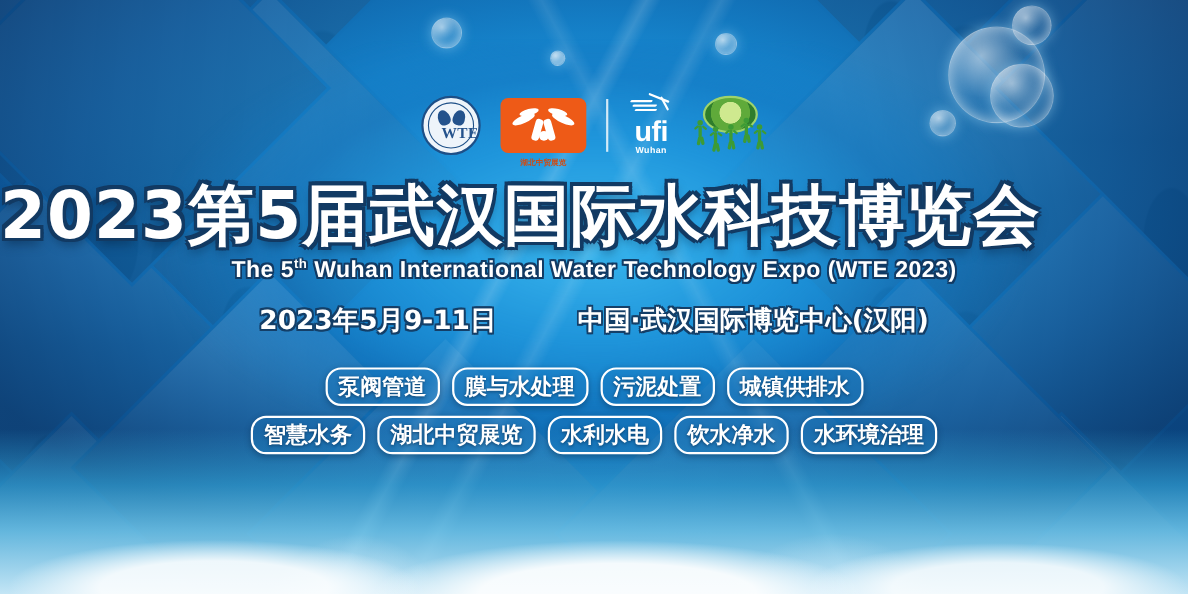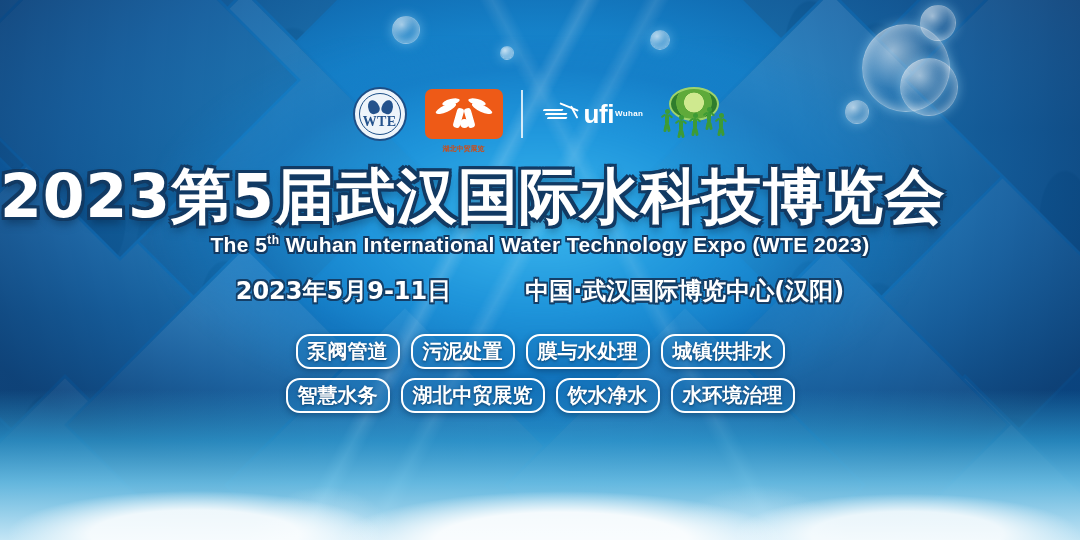--- a/index.html
+++ b/index.html
@@ -125,21 +125,21 @@
     display:flex; align-items:center; justify-content:center; position:relative;
   }
   .logo-wte::before{
     content:""; position:absolute; inset:4px; border-radius:50%; border:1.5px solid #1d4f87;
   }
   .wte-inner{ position:relative; width:100%; height:100%; }
   .wte-drop{ position:absolute; width:11px; height:14px; background:#24528c; border-radius:60% 60% 50% 50%/70% 70% 40% 40%; }
   .wte-drop.l{ left:13px; top:11px; transform:rotate(-22deg); }
   .wte-drop.r{ left:27px; top:11px; transform:rotate(18deg); }
   .wte-text{
-    position:absolute; left:0; right:0; top:26px; text-align:center;
+    position:absolute; left:0; right:0; top:26px; text-align:right;
     font:700 14px/1 "Liberation Serif",serif; color:#24528c; letter-spacing:.3px;
   }
 
   .logo-org{
     width:78px; height:50px; background:#ee5a17; border-radius:7px;
     position:relative; display:flex; align-items:center; justify-content:center;
     overflow:hidden;
   }
   .org-wing{
     width:58px; height:30px; position:relative;
@@ -148,21 +148,21 @@
     position:absolute; background:#fff; border-radius:50%;
   }
   .org-sub{
     position:absolute; bottom:-14px; left:0; right:0; text-align:center;
     font:700 7px/1.1 "Liberation Sans",sans-serif; color:#cf4b14; white-space:nowrap;
   }
   .org-wrap{ position:relative; }
 
   .divider{ width:2px; height:48px; background:rgba(255,255,255,.8); }
 
-  .logo-ufi{ display:flex; flex-direction:row; align-items:center; gap:1px; }
+  .logo-ufi{ display:flex; flex-direction:column; align-items:center; gap:1px; }
   .ufi-bird{ width:42px; height:18px; position:relative; }
   .ufi-bird i{ position:absolute; height:2.4px; background:#fff; border-radius:2px; transform:skewX(-28deg); }
   .ufi-word{ font:700 26px/1 "Liberation Sans",sans-serif; color:#fff; letter-spacing:-.5px; }
   .ufi-member{ font:700 8px/1 "Liberation Sans",sans-serif; color:#fff; letter-spacing:.4px; }
 
   .logo-green{
     width:66px; height:54px; position:relative;
   }
   .gc{
     position:absolute; left:8px; top:0; width:50px; height:34px; border-radius:50%;
@@ -385,26 +385,27 @@
     <div class="subtitle"><span>The 5</span><sup>th</sup><span> Wuhan International Water Technology Expo (WTE 2023)</span></div>
 
     <div class="meta">
       <div>2023年5月9-11日</div>
       <div>中国·武汉国际博览中心(汉阳)</div>
     </div>
 
     <div class="tags">
       <div class="tag-row">
         <div class="tag">泵阀管道</div>
+        <div class="tag">膜与水处理</div>
         <div class="tag">污泥处置</div>
-        <div class="tag">膜与水处理</div>
         <div class="tag">城镇供排水</div>
       </div>
       <div class="tag-row">
         <div class="tag">智慧水务</div>
         <div class="tag">湖北中贸展览</div>
+        <div class="tag">水利水电</div>
         <div class="tag">饮水净水</div>
         <div class="tag">水环境治理</div>
       </div>
     </div>
 
   </div>
 </div>
 
 </body></html>

